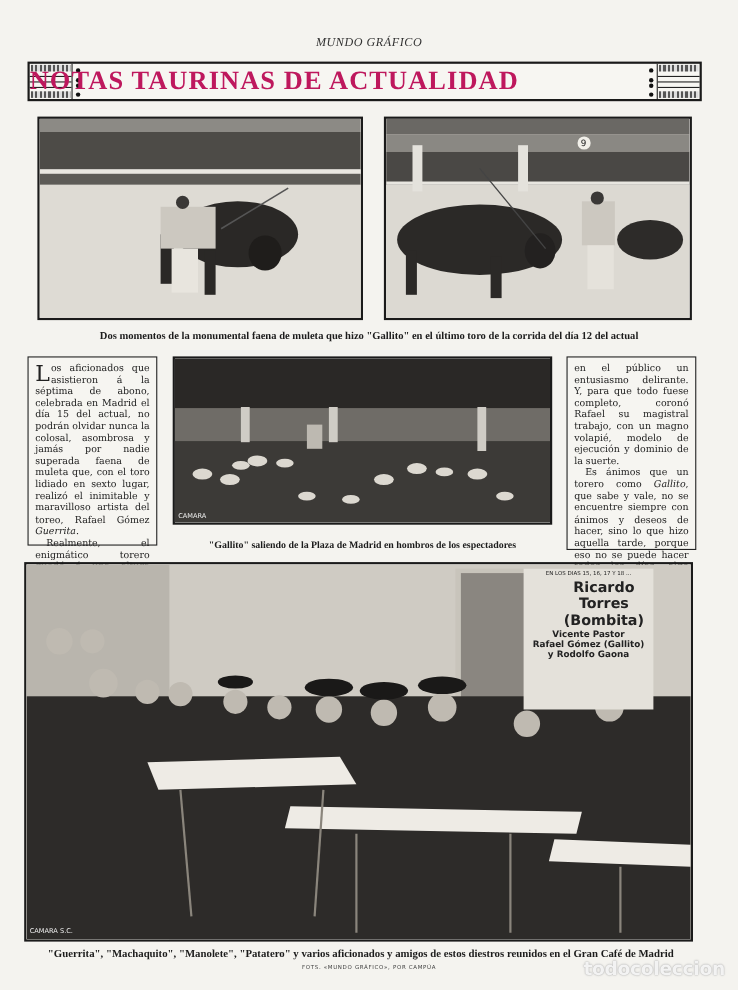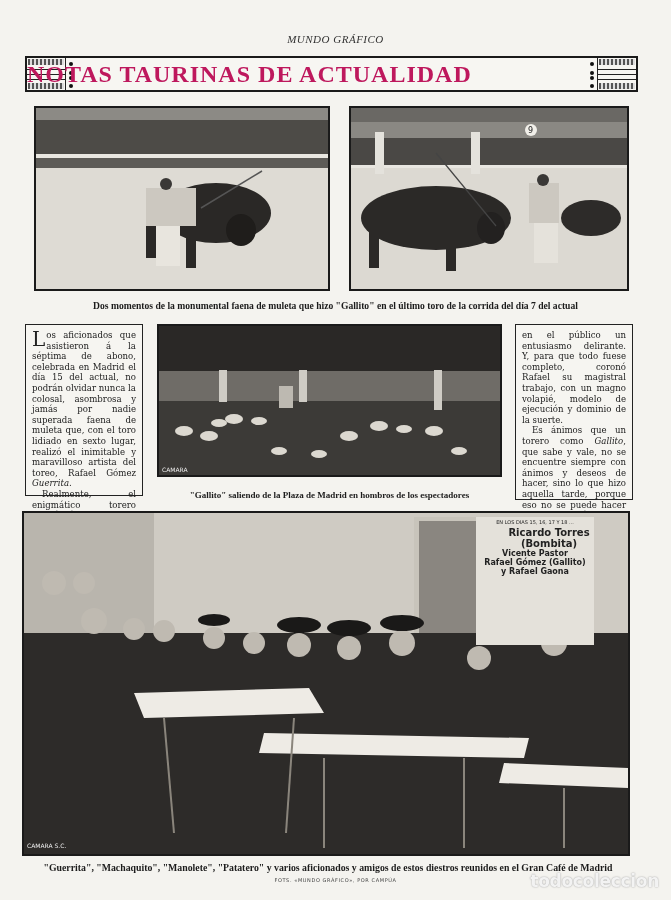--- a/index.html
+++ b/index.html
@@ -125,21 +125,21 @@
     <rect x="18" y="120" width="10" height="40" fill="#2b2927"></rect>
     <rect x="95" y="125" width="10" height="38" fill="#2b2927"></rect>
     <rect x="178" y="75" width="30" height="40" fill="#ccc8c0"></rect>
     <rect x="183" y="115" width="24" height="40" fill="#e5e2db"></rect>
     <circle cx="192" cy="72" r="6" fill="#3a3836"></circle>
     <ellipse cx="240" cy="110" rx="30" ry="18" fill="#2d2b29"></ellipse>
     <line x1="85" y1="45" x2="145" y2="118" stroke="#444" stroke-width="1.2"></line>
   </svg>
 </div>
 
-<div class="abs caption" style="left:0;top:300px;width:671px;">Dos momentos de la monumental faena de muleta que hizo "Gallito" en el último toro de la corrida del día 7 del actual</div>
+<div class="abs caption" style="left:0;top:300px;width:671px;">Dos momentos de la monumental faena de muleta que hizo "Gallito" en el último toro de la corrida del día 12 del actual</div>
 
 <div class="abs textbox" style="left:25px;top:324px;width:118px;height:172px;">
   <p><span class="dropcap">L</span><span>os aficionados que asistieron á la séptima de abono, celebrada en Madrid el día 15 del actual, no podrán olvidar nunca la colosal, asombrosa y jamás por nadie superada faena de muleta que, con el toro lidiado en sexto lugar, realizó el inimitable y maravilloso artista del toreo, Rafael Gómez </span><span class="it">Guerrita.</span></p>
   <p>Realmente, el enigmático torero quedó á una altura inconmensurable y su estupenda faena causó</p>
 </div>
 
 <div class="abs photo" style="left:157px;top:324px;width:345px;height:153px;">
   <svg width="341" height="149" viewBox="0 0 341 149">
     <rect width="341" height="149" fill="#3c3a37"></rect>
     <rect y="0" width="341" height="45" fill="#2a2826"></rect>
@@ -209,23 +209,23 @@
       <line x1="140" y1="205" x2="150" y2="320"></line>
         <line x1="270" y1="205" x2="262" y2="320"></line>
       <line x1="300" y1="245" x2="300" y2="335"></line>
         <line x1="440" y1="245" x2="440" y2="335"></line>
       <line x1="540" y1="275" x2="540" y2="335"></line>
     </g>
     <text x="3" y="335" font-size="6" fill="#eee" font-family="DejaVu Sans, sans-serif">CAMARA S.C.</text>
   </svg>
   <div class="abs" style="left:452px;top:4px;width:118px;height:128px;background:#e4e1da;font-family:'DejaVu Sans',sans-serif;font-weight:bold;color:#222;text-align:center;">
     <div style="font-size:5px;font-weight:normal;margin-top:2px;">EN LOS DIAS 15, 16, 17 Y 18 ...</div>
-    <div style="font-size:10px;margin-top:2px;margin-left:28px;">Ricardo Torres (Bombita)</div>
+    <div style="font-size:13px;margin-top:2px;margin-left:28px;">Ricardo Torres (Bombita)</div>
     <div style="font-size:8px;">Vicente Pastor</div>
     <div style="font-size:8px;">Rafael Gómez (Gallito)</div>
-    <div style="font-size:8px;">y Rafael Gaona</div>
+    <div style="font-size:8px;">y Rodolfo Gaona</div>
   </div>
 </div>
 
 <div class="abs caption" style="left:15px;top:862px;width:626px;font-size:9.8px;">"Guerrita", "Machaquito", "Manolete", "Patatero" y varios aficionados y amigos de estos diestros reunidos en el Gran Café de Madrid</div>
 <div class="abs credit" style="left:0;top:877px;width:671px;">FOTS. «MUNDO GRÁFICO», POR CAMPÚA</div>
 
 <div class="abs watermark">todocoleccion</div>
 
 </body></html>

